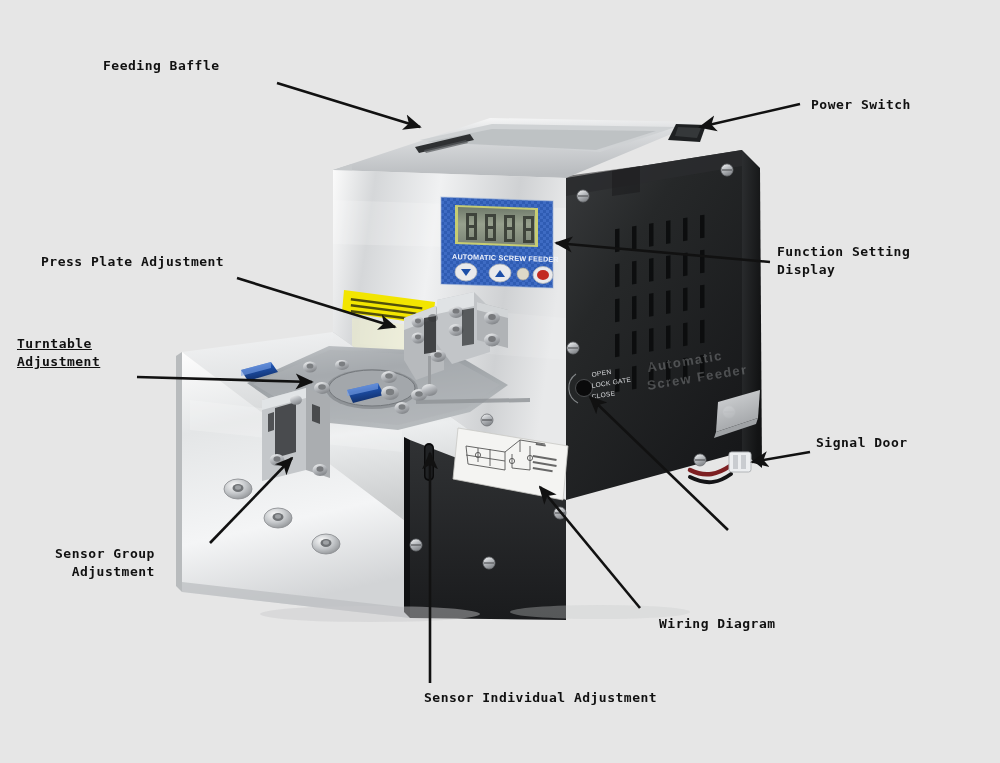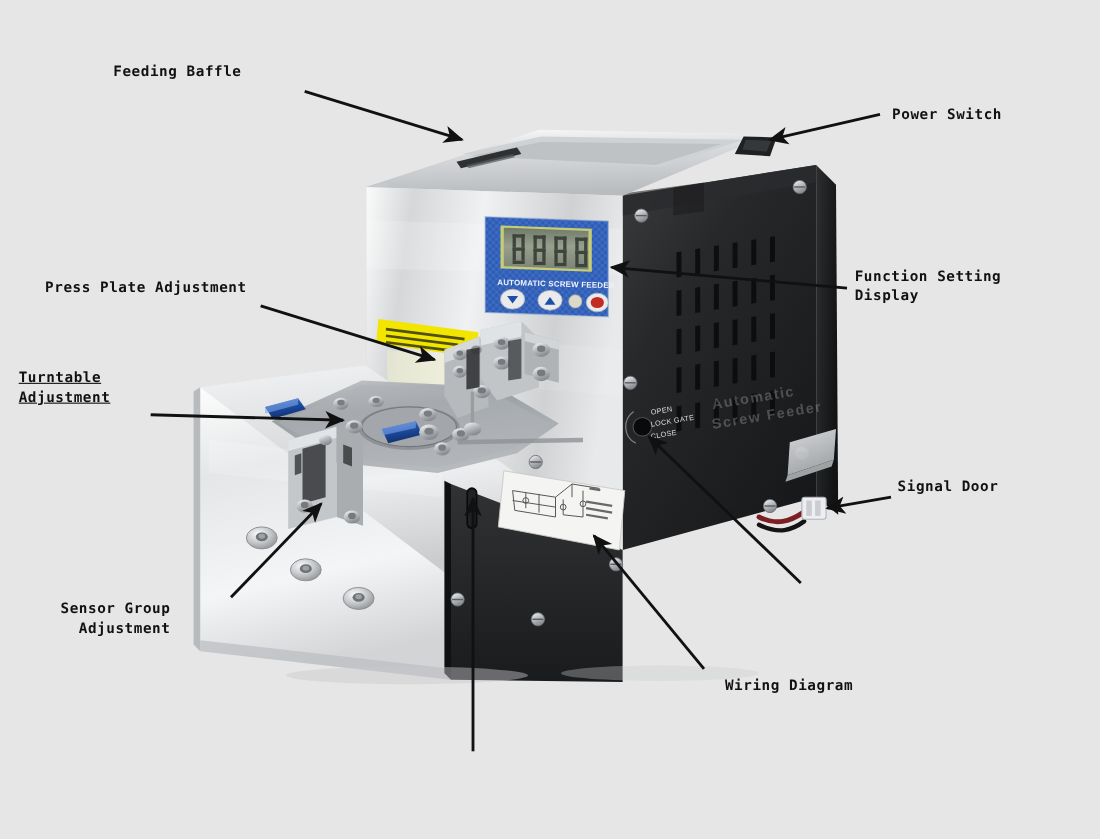--- a/index.html
+++ b/index.html
@@ -530,19 +530,20 @@
 
   <div class="callout" style="left:777px; top:243px;">Function Setting
 Display</div>
 
   <div class="callout" style="left:17px; top:335px;text-decoration:underline;">Turntable
 Adjustment</div>
 
   <div class="callout" style="left:55px; top:545px;text-align:right;">Sensor Group
 Adjustment</div>
 
+  <div class="callout" style="left:424px; top:689px;">Sensor Individual Adjustment</div>
 
   <div class="callout" style="left:641px; top:615px;margin-left:18px;">Wiring Diagram</div>
 
 
   <div class="callout" style="left:816px; top:434px;">Signal Door</div>
 
 </div>
 
 </body></html>

